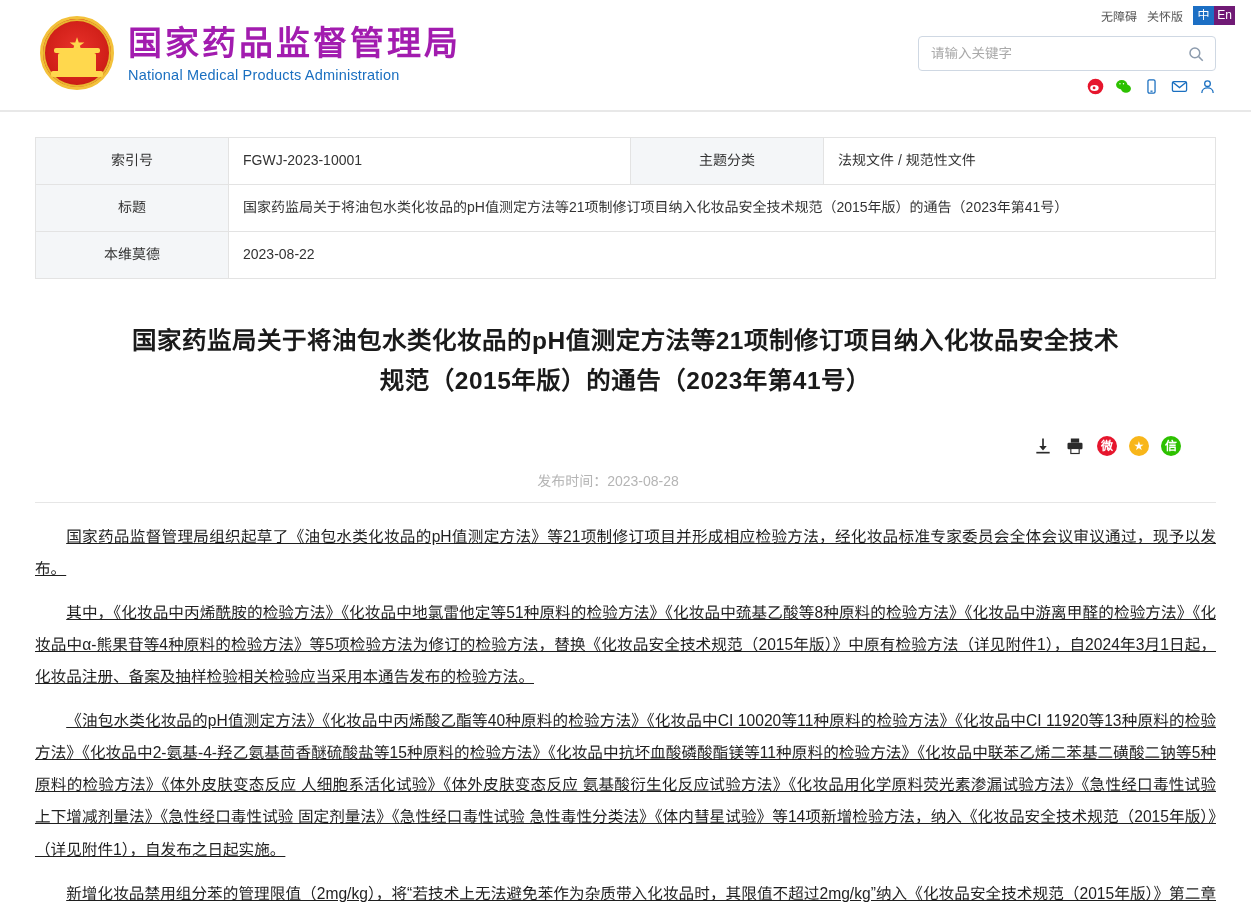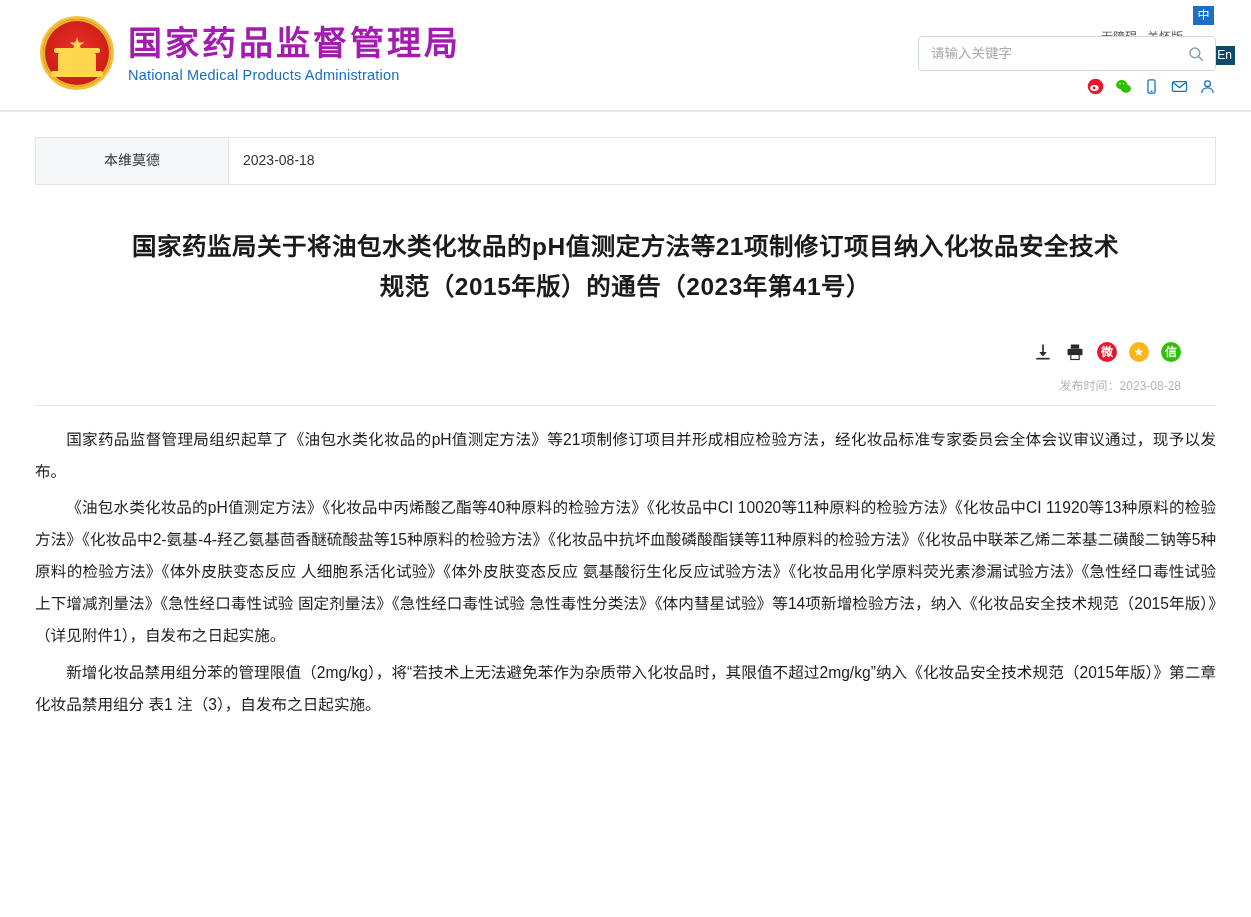--- a/index.html
+++ b/index.html
@@ -31,21 +31,21 @@
   .util-link { color: #555; text-decoration: none; }
   .lang-toggle { display: flex; }
   .lang-cn, .lang-en {
     width: 21px; height: 19px;
     font-size: 12px;
     line-height: 19px;
     text-align: center;
     color: #fff;
   }
   .lang-cn { background: #1c6fc4; }
-  .lang-en { background: #0c4a6e; margin-top: 40px; }
+  .lang-en { background: #701a75; }
 
   .logo-wrap {
     position: absolute;
     left: 40px; top: 16px;
     display: flex;
     align-items: center;
     gap: 14px;
   }
   .emblem {
     width: 74px; height: 74px;
@@ -190,43 +190,44 @@
     font-size: 12px;
     line-height: 20px;
     text-align: center;
     font-weight: bold;
   }
   .ico-weibo { background: #e6162d; border-radius: 50%; }
   .ico-star  { background: #f8b61a; border-radius: 50%; }
   .ico-wechat{ background: #2dc100; border-radius: 50%; }
 
   .pubtime {
-    text-align: right;
-    font-size: 12px;
+    text-align: center;
+    font-size: 14px;
     color: #b5b5b5;
     margin: 14px 35px 0 0;
   }
 
   .divider {
     height: 1px;
     background: #e6e6e6;
     margin: 12px 0 0;
   }
 
   .body-text {
     margin: 18px auto 0;
     max-width: 1181px;
     font-size: 15.6px;
     line-height: 2.06;
     color: #1f1f1f;
     text-align: justify;
   }
   .body-text p {
-    margin: 4px 0 2px;
+    margin: 12px 0 2px;
     text-indent: 2em;
+    text-decoration: underline;
   }
 </style>
 </head>
 <body>
 
 <div class="topbar">
 
   <div class="util-row">
     <a class="util-link" href="#">无障碍</a>
     <a class="util-link" href="#">关怀版</a>
@@ -280,23 +281,33 @@
       <circle cx="12" cy="8" r="4"></circle>
       <path d="M4 21c0-4.4 3.6-7 8-7s8 2.6 8 7"></path>
     </svg>
   </div>
 </div>
 
 <div class="page">
 
   <table class="meta">
     <tbody>
+        <tr>
+      <td class="lbl">索引号</td>
+      <td class="val c2">FGWJ-2023-10001</td>
+      <td class="lbl c3">主题分类</td>
+      <td class="val">法规文件 / 规范性文件</td>
+    </tr>
+    <tr>
+      <td class="lbl">标题</td>
+      <td class="val" colspan="3">国家药监局关于将油包水类化妆品的pH值测定方法等21项制修订项目纳入化妆品安全技术规范（2015年版）的通告（2023年第41号）</td>
+    </tr>
     <tr>
       <td class="lbl">本维莫德</td>
-      <td class="val" colspan="3">2023-08-18</td>
+      <td class="val" colspan="3">2023-08-22</td>
     </tr>
   </tbody>
     </table>
 
   <h1 class="doc-title">国家药监局关于将油包水类化妆品的pH值测定方法等21项制修订项目纳入化妆品安全技术规范（2015年版）的通告（2023年第41号）</h1>
 
   <div class="tool-row">
     <svg class="tool-ico" viewBox="0 0 24 24" fill="#2b2b2b">
       <path d="M11 3h2v9h3.5L12 17.5 7.5 12H11z"></path>
       <rect x="4" y="19" width="16" height="2"></rect>
@@ -310,17 +321,18 @@
     <span class="round-ico ico-star">★</span>
     <span class="round-ico ico-wechat">信</span>
   </div>
 
   <div class="pubtime">发布时间：2023-08-28</div>
 
   <div class="divider"></div>
 
   <div class="body-text">
     <p>国家药品监督管理局组织起草了《油包水类化妆品的pH值测定方法》等21项制修订项目并形成相应检验方法，经化妆品标准专家委员会全体会议审议通过，现予以发布。</p>
+    <p>其中，《化妆品中丙烯酰胺的检验方法》《化妆品中地氯雷他定等51种原料的检验方法》《化妆品中巯基乙酸等8种原料的检验方法》《化妆品中游离甲醛的检验方法》《化妆品中α-熊果苷等4种原料的检验方法》等5项检验方法为修订的检验方法，替换《化妆品安全技术规范（2015年版）》中原有检验方法（详见附件1），自2024年3月1日起，化妆品注册、备案及抽样检验相关检验应当采用本通告发布的检验方法。</p>
     <p>《油包水类化妆品的pH值测定方法》《化妆品中丙烯酸乙酯等40种原料的检验方法》《化妆品中CI 10020等11种原料的检验方法》《化妆品中CI 11920等13种原料的检验方法》《化妆品中2-氨基-4-羟乙氨基茴香醚硫酸盐等15种原料的检验方法》《化妆品中抗坏血酸磷酸酯镁等11种原料的检验方法》《化妆品中联苯乙烯二苯基二磺酸二钠等5种原料的检验方法》《体外皮肤变态反应 人细胞系活化试验》《体外皮肤变态反应 氨基酸衍生化反应试验方法》《化妆品用化学原料荧光素渗漏试验方法》《急性经口毒性试验 上下增减剂量法》《急性经口毒性试验 固定剂量法》《急性经口毒性试验 急性毒性分类法》《体内彗星试验》等14项新增检验方法，纳入《化妆品安全技术规范（2015年版）》（详见附件1），自发布之日起实施。</p>
     <p>新增化妆品禁用组分苯的管理限值（2mg/kg），将“若技术上无法避免苯作为杂质带入化妆品时，其限值不超过2mg/kg”纳入《化妆品安全技术规范（2015年版）》第二章 化妆品禁用组分 表1 注（3），自发布之日起实施。</p>
   </div>
 
 </div>
 
 </body></html>

